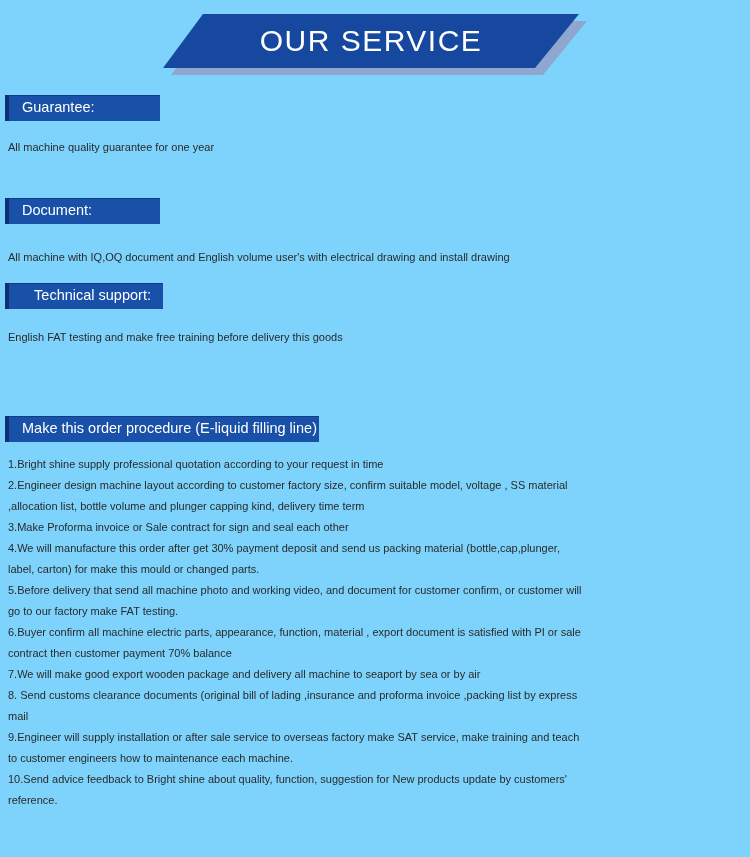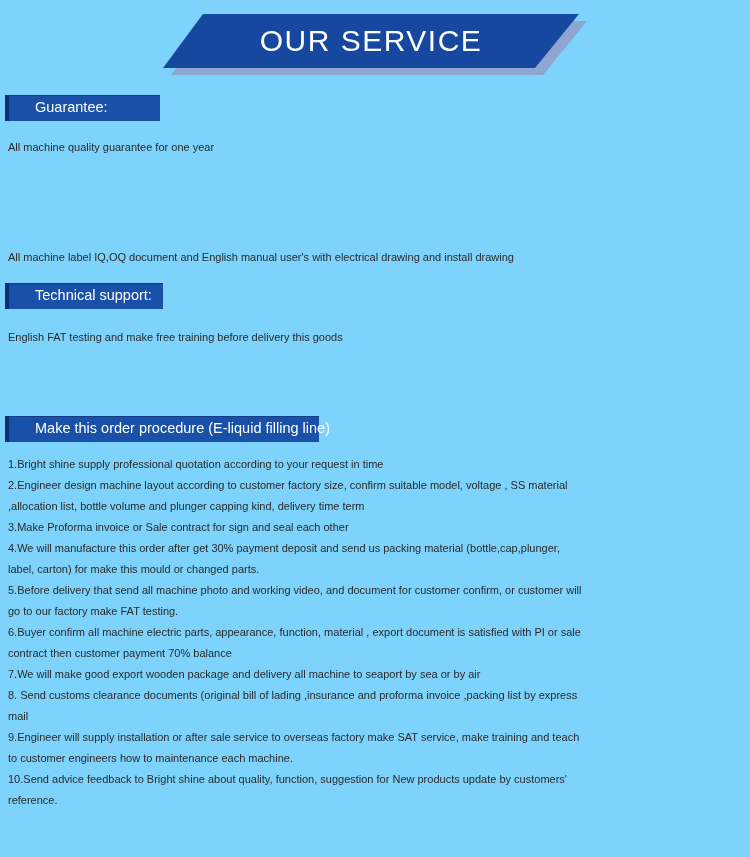--- a/index.html
+++ b/index.html
@@ -20,26 +20,26 @@
     clip-path:polygon(40px 0,100% 0,calc(100% - 44px) 100%,0 100%);
     display:flex;align-items:center;justify-content:center;
   }
   .banner-title{
     color:#ffffff;font-size:30px;letter-spacing:1.5px;line-height:54px;white-space:nowrap;
   }
   
   .bar{
     position:absolute;left:5px;height:26px;background:#1950a8;
     border-left:4px solid #0d2f73;box-sizing:border-box;
-    color:#ffffff;font-size:14.5px;line-height:25px;padding-left:26px;white-space:nowrap;
+    color:#ffffff;font-size:14.5px;line-height:25px;padding-left:13px;white-space:nowrap;
     box-shadow:inset 0 1px 0 rgba(10,35,95,.45);
   }
   .bar-guarantee{top:95px;width:155px;}
   .bar-document{top:198px;width:155px;}
-  .bar-technical{top:283px;width:158px;}
+  .bar-technical{top:283px;width:158px;text-align:center;}
   .bar-procedure{top:416px;width:314px;}
   
   .text{
     position:absolute;left:8px;color:#2a2a2a;font-size:11px;white-space:nowrap;
   }
   .text .ln{display:block;}
   .t-guarantee{top:136px;line-height:22px;}
   .t-document{top:246px;line-height:22px;}
   .t-technical{top:326px;line-height:22px;}
   .t-procedure{top:454px;line-height:21px;}
@@ -56,22 +56,25 @@
     </div>
   </div>
 
   <div class="bar bar-guarantee">
     <span>Guarantee:</span>
   </div>
   <div class="text t-guarantee">
     <span class="ln">All machine quality guarantee for one year</span>
   </div>
 
+  <div class="bar bar-document">
+    <span>Document:</span>
+  </div>
   <div class="text t-document">
-    <span class="ln">All machine label IQ,OQ document and English manual user's with electrical drawing and install drawing</span>
+    <span class="ln">All machine with IQ,OQ document and English volume user's with electrical drawing and install drawing</span>
   </div>
 
   <div class="bar bar-technical">
     <span>Technical support:</span>
   </div>
   <div class="text t-technical">
     <span class="ln">English FAT testing and make free training before delivery this goods</span>
   </div>
 
   <div class="bar bar-procedure">

